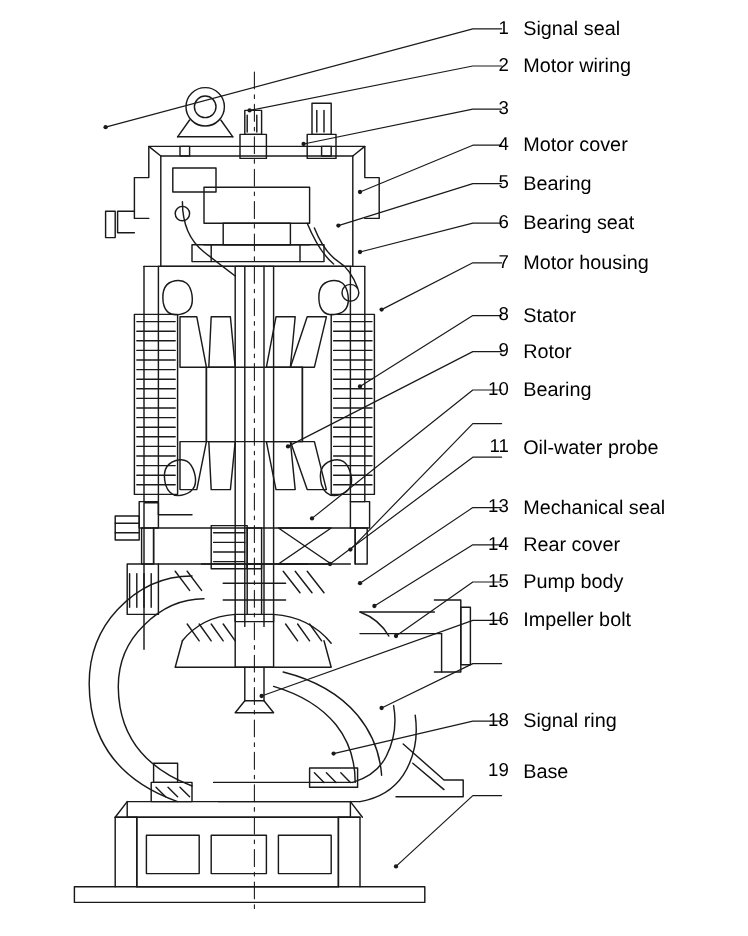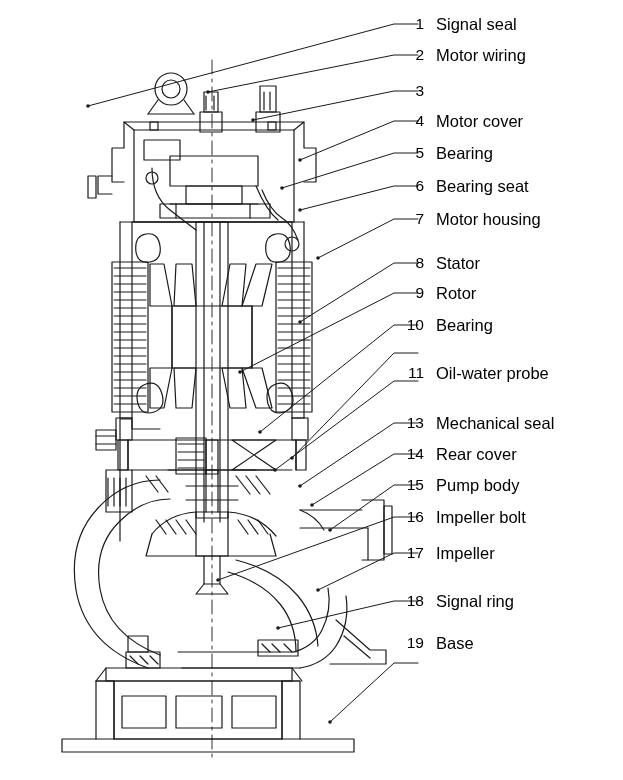--- a/index.html
+++ b/index.html
@@ -313,24 +313,20 @@
         <span class="legend-label">Rear cover</span>
       </div>
       <div class="legend-row" style="top: 474px;">
         <span class="legend-num">15</span>
         <span class="legend-label">Pump body</span>
       </div>
       <div class="legend-row" style="top: 506px;">
         <span class="legend-num">16</span>
         <span class="legend-label">Impeller bolt</span>
       </div>
-      <div class="legend-row" style="top: 542px;">
-        <span class="legend-num">17</span>
-        <span class="legend-label">Impeller</span>
-      </div>
       <div class="legend-row" style="top: 590px;">
         <span class="legend-num">18</span>
         <span class="legend-label">Signal ring</span>
       </div>
       <div class="legend-row" style="top: 632px;">
         <span class="legend-num">19</span>
         <span class="legend-label">Base</span>
       </div>
     </div>
 

